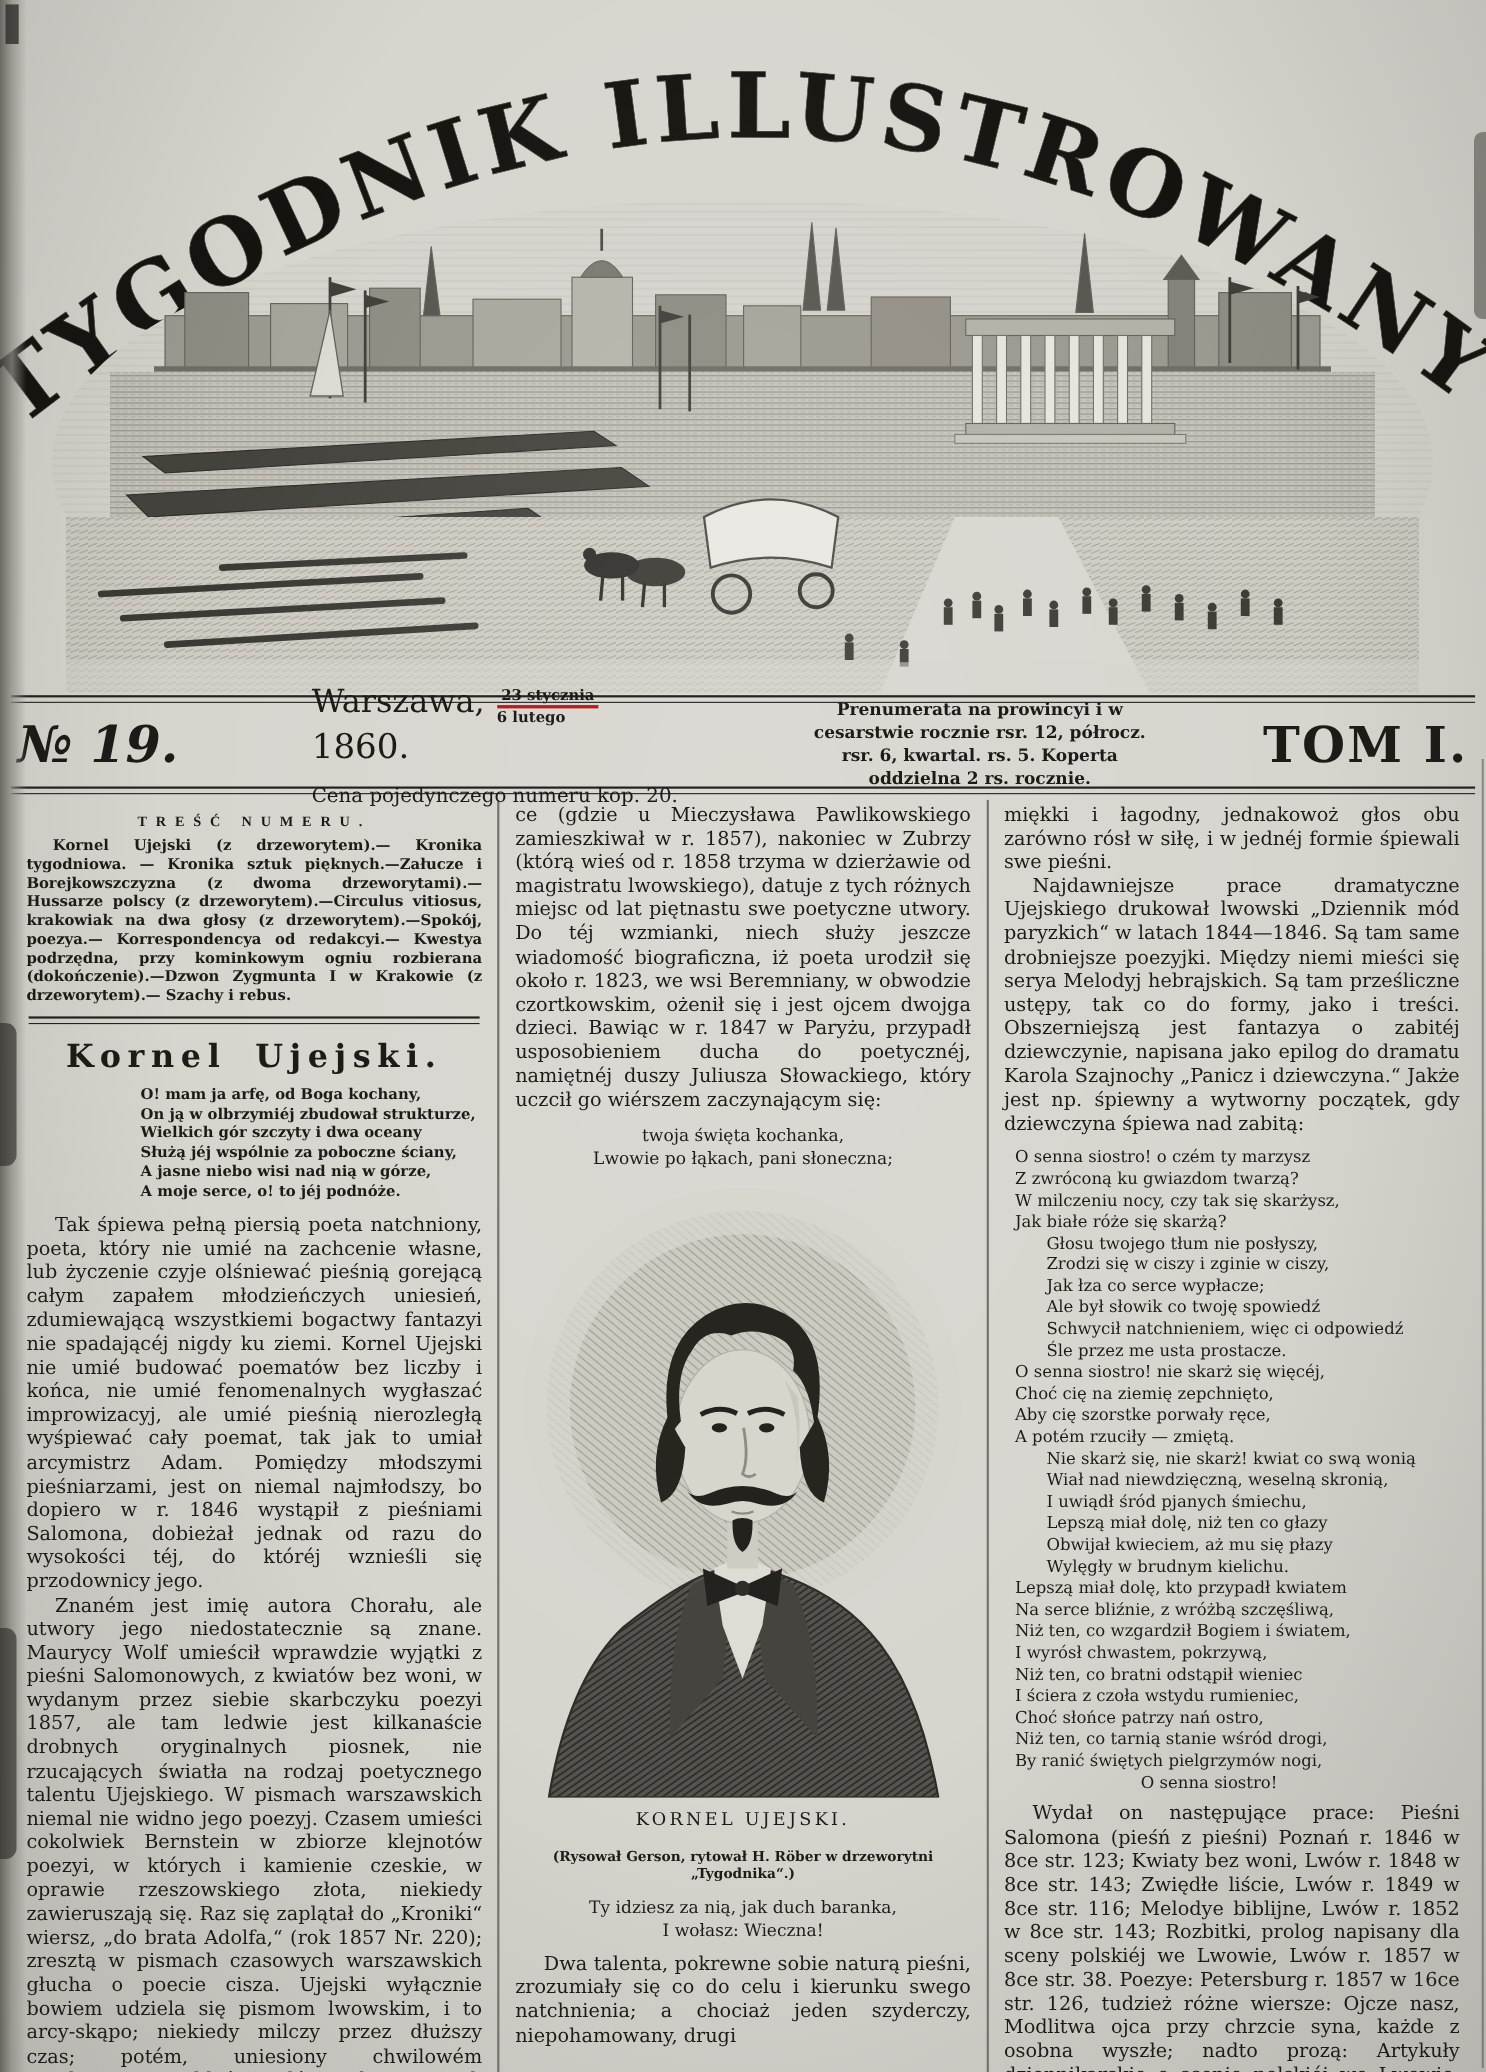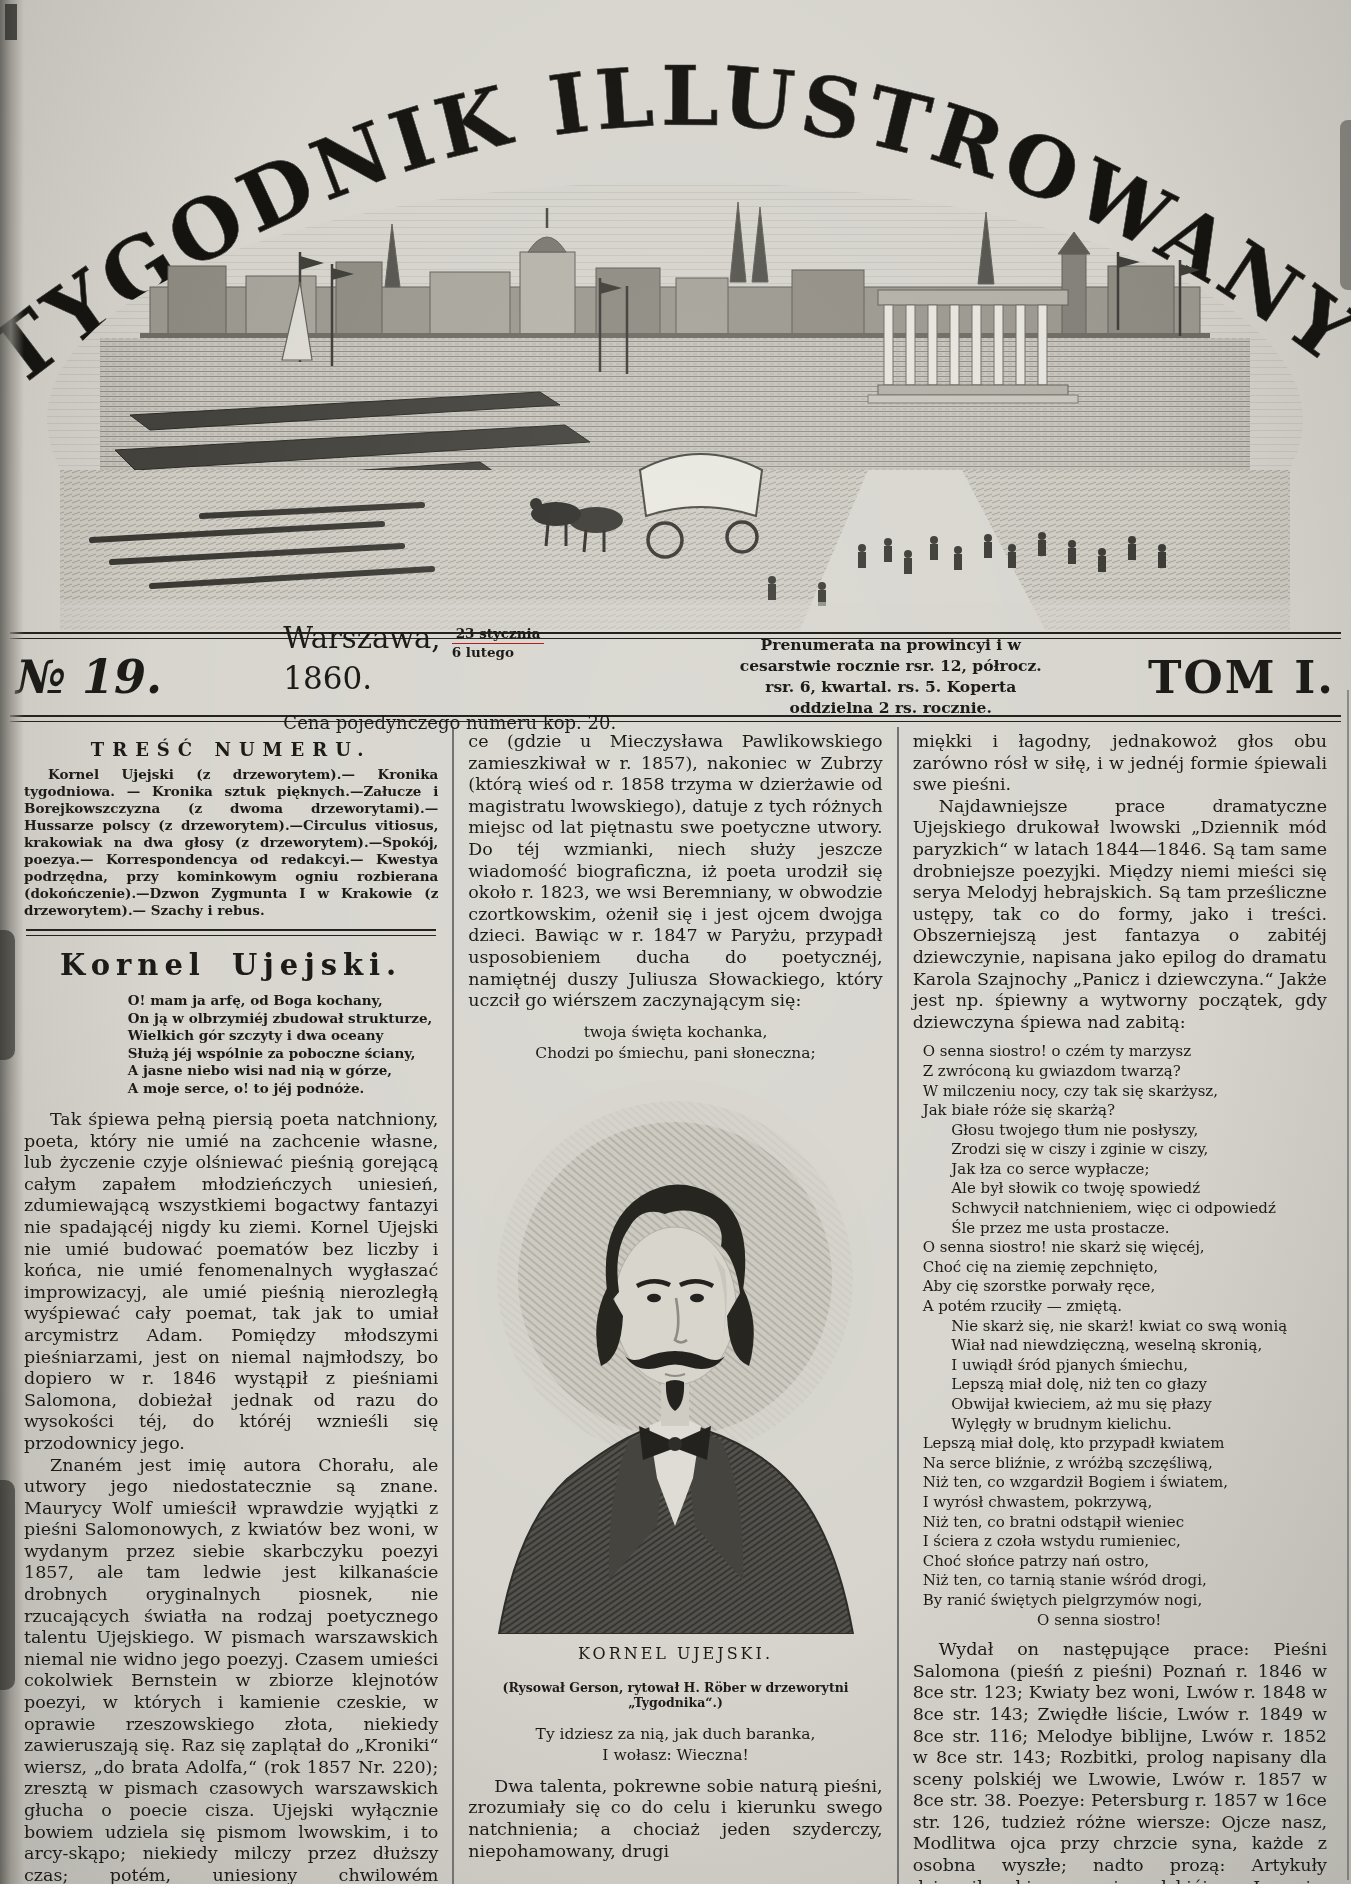--- a/index.html
+++ b/index.html
@@ -23,30 +23,30 @@
   .header-band{position:absolute;top:632px;left:10px;right:10px;z-index:2;}
   .header-row{display:flex;align-items:center;justify-content:space-between;height:76px;padding:0 6px;}
   .h-issue{font-size:46px;font-weight:bold;font-style:italic;white-space:nowrap;flex:0 0 175px;}
   .h-sub{font-size:15px;font-weight:bold;text-align:center;line-height:1.35;}
   .h-sub-w{flex:0 0 305px;}
   .h-sub-p{flex:0 0 330px;font-size:15.5px;}
   .h-center{flex:0 0 350px;text-align:left;}
   .h-city{font-size:29px;}
   .h-year{font-size:31px;}
   .frac{display:inline-block;vertical-align:middle;font-size:13.5px;font-weight:bold;line-height:1.15;margin:0 6px;}
-  .frac-top{display:block;border-bottom:1px solid #b91c1c;padding:0 4px 1px;}
+  .frac-top{display:block;border-bottom:3px solid #b91c1c;padding:0 4px 1px;}
   .frac-bot{display:block;padding-top:1px;}
   .h-price{font-size:18px;font-weight:normal;margin-top:16px;}
   .h-tom{font-size:45px;font-weight:bold;letter-spacing:2px;white-space:nowrap;flex:0 0 150px;text-align:right;}
 
   .columns{position:absolute;top:727px;left:10px;right:10px;bottom:0;display:flex;overflow:hidden;z-index:1;}
   .col{flex:1 1 0;padding:4px 14px 0;min-width:0;}
   .col + .col{border-left:2px solid #737373;}
 
-  .toc-title{text-align:center;font-weight:bold;font-size:18px;letter-spacing:8px;margin:8px 0 6px;}
+  .toc-title{text-align:center;font-weight:bold;font-size:13px;letter-spacing:8px;margin:8px 0 6px;font-family:Liberation Serif, serif;}
   .toc-items{font-weight:bold;font-size:13.5px;line-height:17px;text-align:justify;text-indent:24px;}
   .toc-rule{margin:10px 2px 12px;}
 
   .article-title{text-align:center;font-weight:bold;font-size:29px;letter-spacing:6px;word-spacing:10px;margin:6px 0 10px;}
   .epigraph{width:fit-content;margin:0 6px 12px auto;font-weight:bold;font-size:13.5px;line-height:17.5px;white-space:pre-line;}
 
   p.body{margin:0;font-size:17.5px;line-height:21.6px;text-align:justify;text-indent:26px;}
   p.noindent{text-indent:0;}
 
   .verse{white-space:pre-line;text-align:center;font-size:15.5px;line-height:21px;margin:10px 0;}
@@ -275,21 +275,21 @@
 A jasne niebo wisi nad nią w górze,
 A moje serce, o! to jéj podnóże.</div>
       <p class="body">Tak śpiewa pełną piersią poeta natchniony, poeta, który nie umié na zachcenie własne, lub życzenie czyje olśniewać pieśnią gorejącą całym zapałem młodzieńczych uniesień, zdumiewającą wszystkiemi bogactwy fantazyi nie spadającéj nigdy ku ziemi. Kornel Ujejski nie umié budować poematów bez liczby i końca, nie umié fenomenalnych wygłaszać improwizacyj, ale umié pieśnią nierozległą wyśpiewać cały poemat, tak jak to umiał arcymistrz Adam. Pomiędzy młodszymi pieśniarzami, jest on niemal najmłodszy, bo dopiero w r. 1846 wystąpił z pieśniami Salomona, dobieżał jednak od razu do wysokości téj, do któréj wznieśli się przodownicy jego.</p>
       <p class="body">Znaném jest imię autora Chorału, ale utwory jego niedostatecznie są znane. Maurycy Wolf umieścił wprawdzie wyjątki z pieśni Salomonowych, z kwiatów bez woni, w wydanym przez siebie skarbczyku poezyi 1857, ale tam ledwie jest kilkanaście drobnych oryginalnych piosnek, nie rzucających światła na rodzaj poetycznego talentu Ujejskiego. W pismach warszawskich niemal nie widno jego poezyj. Czasem umieści cokolwiek Bernstein w zbiorze klejnotów poezyi, w których i kamienie czeskie, w oprawie rzeszowskiego złota, niekiedy zawieruszają się. Raz się zaplątał do „Kroniki“ wiersz, „do brata Adolfa,“ (rok 1857 Nr. 220); zresztą w pismach czasowych warszawskich głucha o poecie cisza. Ujejski wyłącznie bowiem udziela się pismom lwowskim, i to arcy-skąpo; niekiedy milczy przez dłuższy czas; potém, uniesiony chwilowém natchnieniem, zabłyśnie, olśni, pokaże co i jak wyśpiewać zdoła, i znowu pozostawia osamotnionych słuchaczy.</p>
 
     </div>
 
     <div class="col">
       <p class="body noindent">ce (gdzie u Mieczysława Pawlikowskiego zamieszkiwał w r. 1857), nakoniec w Zubrzy (którą wieś od r. 1858 trzyma w dzierżawie od magistratu lwowskiego), datuje z tych różnych miejsc od lat piętnastu swe poetyczne utwory. Do téj wzmianki, niech służy jeszcze wiadomość biograficzna, iż poeta urodził się około r. 1823, we wsi Beremniany, w obwodzie czortkowskim, ożenił się i jest ojcem dwojga dzieci. Bawiąc w r. 1847 w Paryżu, przypadł usposobieniem ducha do poetycznéj, namiętnéj duszy Juliusza Słowackiego, który uczcił go wiérszem zaczynającym się:</p>
       <div class="verse">twoja święta kochanka,
-Chodzi po śmiechu, pani słoneczna;</div>
+Lwowie po łąkach, pani słoneczna;</div>
 
       <div class="portrait-wrap">
         <svg width="404" height="560" viewBox="0 0 404 560">
           <defs>
             <pattern id="pHalo" width="6" height="6" patternUnits="userSpaceOnUse" patternTransform="rotate(40)">
               <rect width="6" height="6" fill="#cdcac2"></rect>
               <line x1="0" y1="3" x2="6" y2="3" stroke="#9d9a91" stroke-width="1"></line>
             </pattern>
             <pattern id="pCoat" width="5" height="5" patternUnits="userSpaceOnUse" patternTransform="rotate(-35)">
               <rect width="5" height="5" fill="#55534d"></rect>

